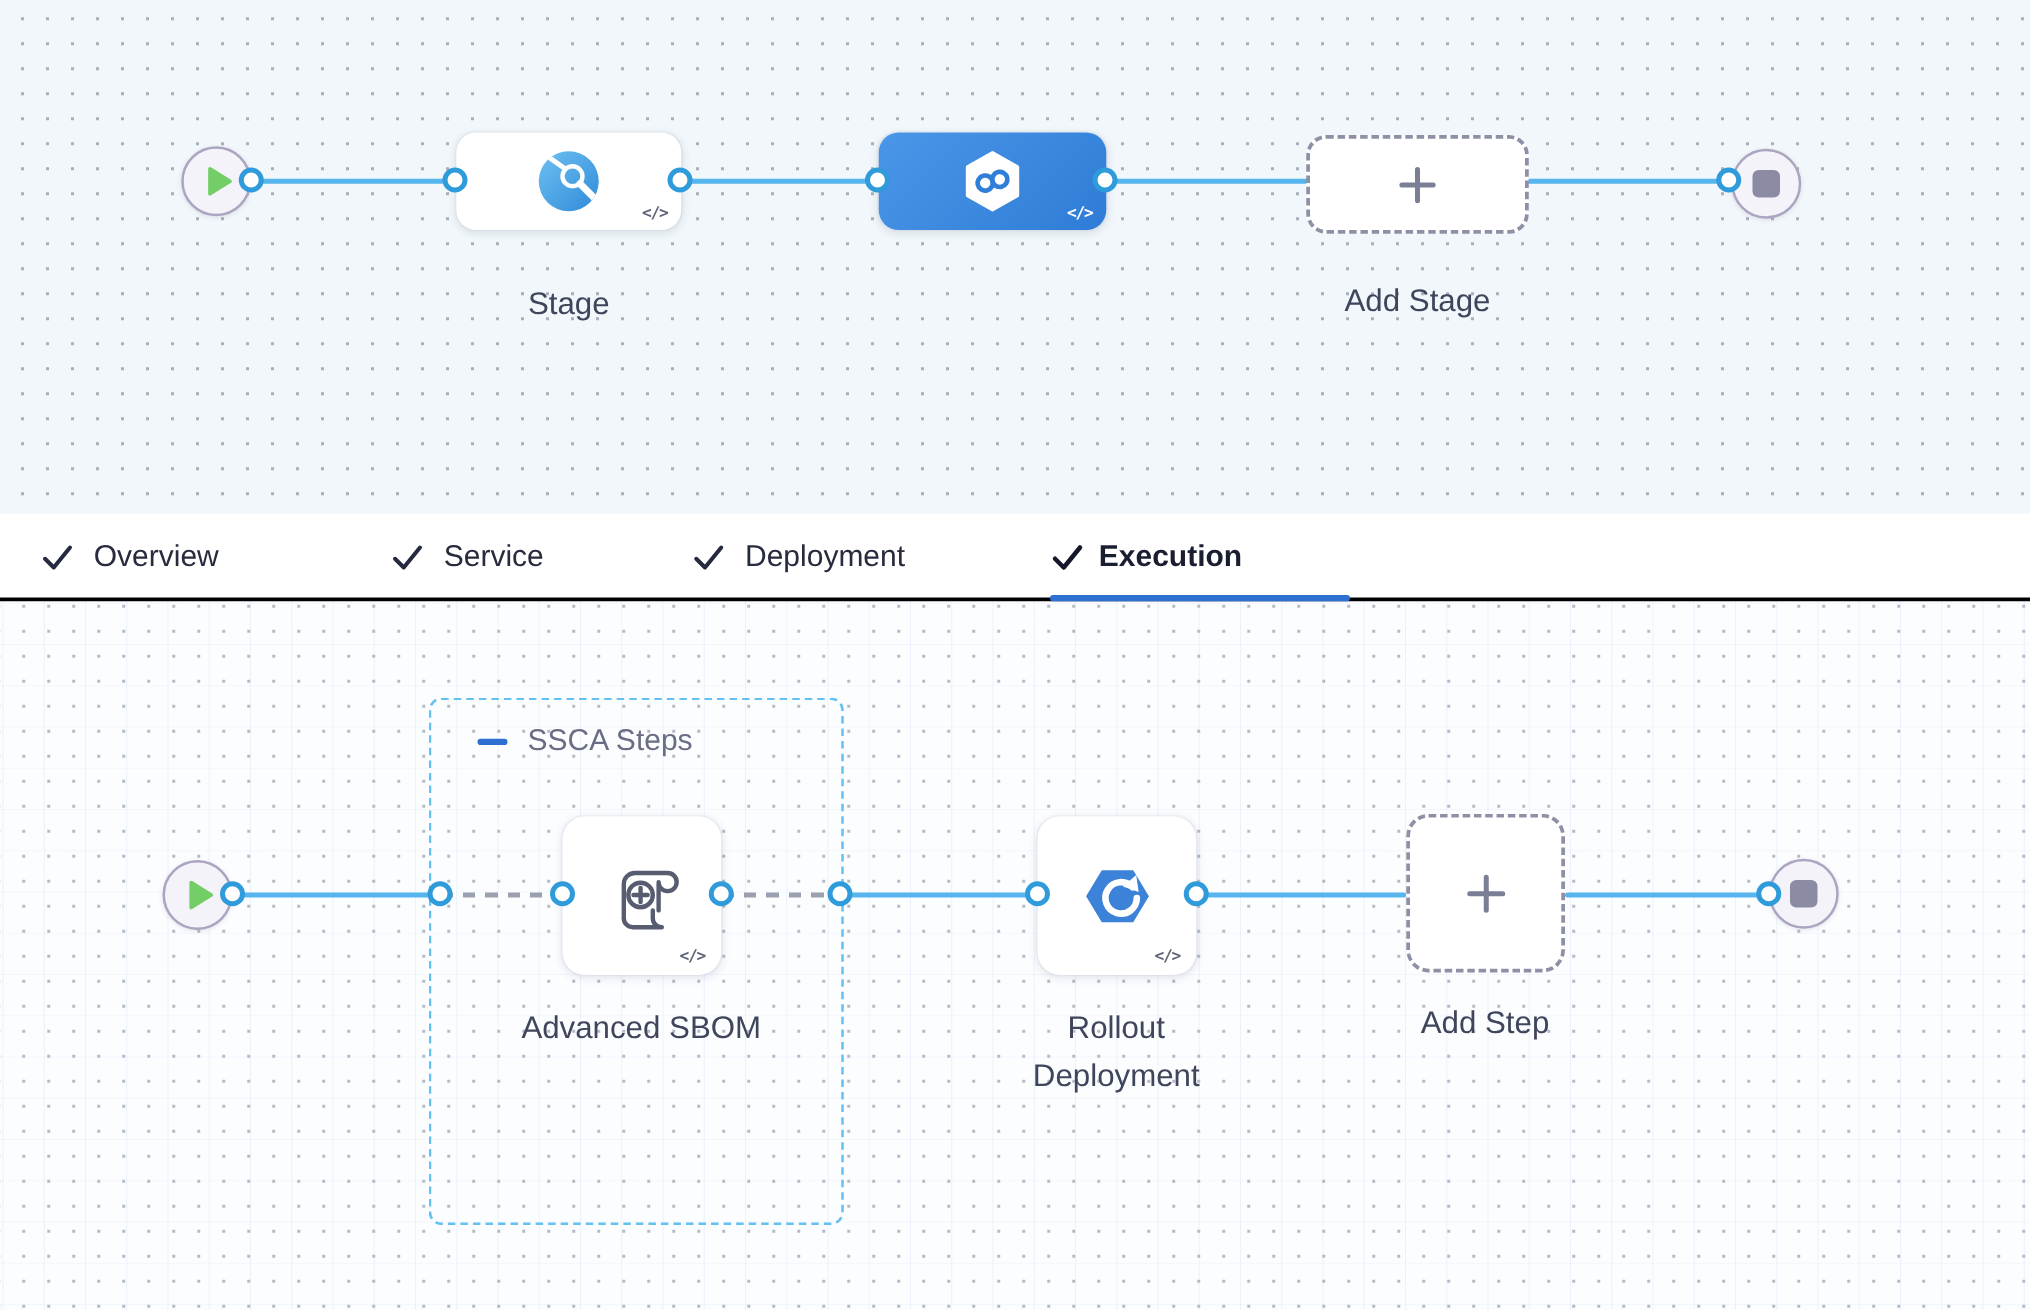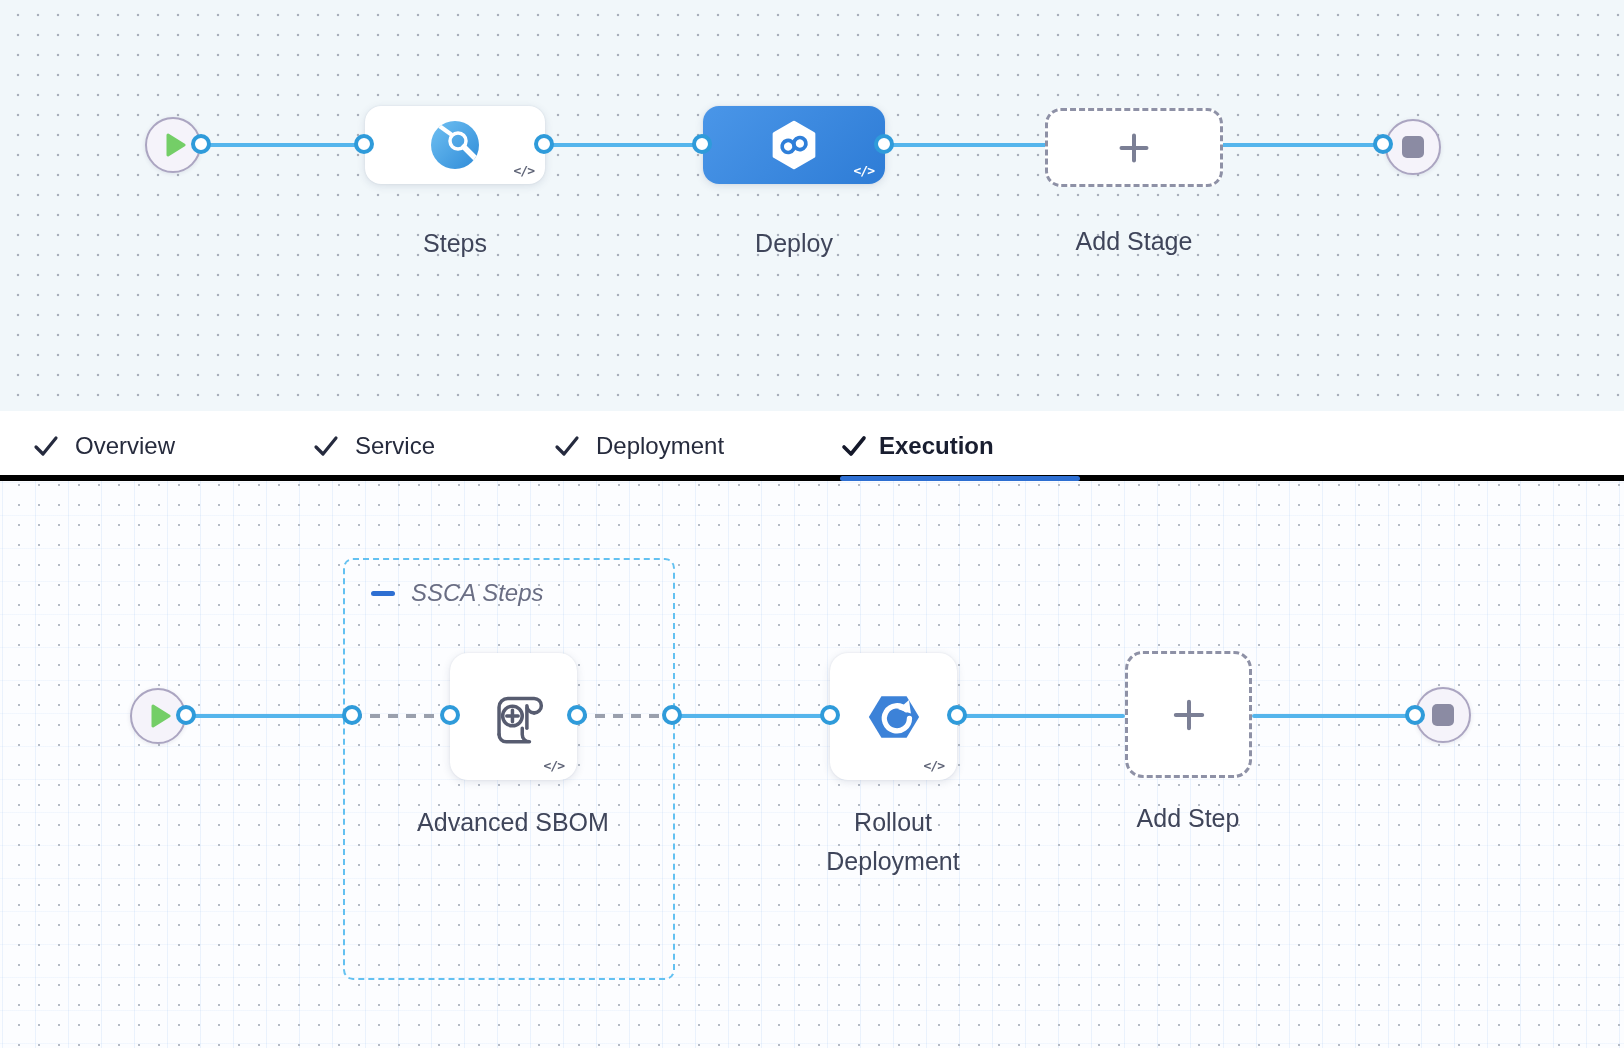--- a/index.html
+++ b/index.html
@@ -71,21 +71,21 @@
 
   
   .group-box { position:absolute; border:2px dashed #63c1f1; border-radius:10px; z-index:1; box-sizing:border-box; }
   .group-title { position:absolute; display:flex; align-items:center; gap:16px; z-index:2; }
   .minus-bar { width:24px; height:5px; border-radius:3px; background:#2e6fd2; }
   .group-label { font-size:24px; color:#6a6e84; }
 
   
   .tab-bar {
     position:absolute; left:0; top:411px; width:1624px; height:70px;
-    background:#ffffff; border-bottom:6px solid #000000; box-sizing:border-box; z-index:6;
+    background:#ffffff; border-bottom:3px solid #000000; box-sizing:border-box; z-index:6;
   }
   .tab { position:absolute; top:0; height:70px; display:flex; align-items:center; gap:16px; cursor:pointer; }
   .tab-label { font-size:24px; color:#262b3d; }
   .tab.active .tab-label { font-weight:bold; color:#191e30; }
   .tab-underline {
     position:absolute; left:840px; top:65px; width:240px; height:5px;
     border-radius:3px; background:#2e6fd2;
   }
 </style>
 </head>
@@ -116,33 +116,32 @@
       </defs>
       <circle cx="28" cy="28" r="24" fill="url(#gradci)"></circle>
       <g clip-path="url(#clipci)" stroke="#fff" fill="none">
         <line x1="11" y1="8" x2="25" y2="18" stroke-width="4"></line>
         <circle cx="31" cy="24" r="8" stroke-width="3.5"></circle>
         <line x1="37" y1="30" x2="49" y2="42" stroke-width="5.5" stroke-linecap="round"></line>
       </g>
     </svg>
     <span class="code-glyph">&lt;/&gt;</span>
   </div>
-  <div class="node-label" style="left:365px; width:180px; top:224px;">Steps</div>
+  <div class="node-label" style="left:365px; width:180px; top:224px;">Stage</div>
 
   <div class="stage-box selected" style="left:703px; top:106px; width:182px; height:78px;">
     <svg width="52" height="52" viewBox="0 0 56 56">
       <polygon points="28,4 49,16 49,40 28,52 7,40 7,16" fill="#ffffff" stroke="#ffffff" stroke-width="4" stroke-linejoin="round"></polygon>
       <g transform="rotate(-14 28 28)" stroke="#2f7fd9" stroke-width="4" fill="none">
         <circle cx="21.5" cy="28" r="6.5"></circle>
         <circle cx="34.5" cy="28" r="6.5"></circle>
       </g>
     </svg>
     <span class="code-glyph">&lt;/&gt;</span>
   </div>
-  <div class="node-label" style="left:703px; width:182px; top:224px;">Deploy</div>
 
   <div class="dashed-box" style="left:1045px; top:108px; width:178px; height:79px;">
     <svg width="36" height="36" viewBox="0 0 36 36">
       <path d="M18 5.5 V30.5 M5.5 18 H30.5" stroke="#7b7f95" stroke-width="4" stroke-linecap="round"></path>
     </svg>
   </div>
   <div class="node-label" style="left:1045px; width:178px; top:222px;">Add Stage</div>
 
   <div class="endcap" style="left:1385px; top:119px;">
     <div class="stop-square"></div>
@@ -186,21 +185,21 @@
     <span class="tab-label">Execution</span>
   </div>
 
 
   <div class="tab-underline"></div>
 </div>
 
 <div class="canvas-bottom">
 
   <div class="group-box" style="left:343px; top:77px; width:332px; height:422px;"></div>
-  <div class="group-title" style="left:371px; top:98px;font-style:italic;">
+  <div class="group-title" style="left:382px; top:98px;">
     <div class="minus-bar"></div>
     <span class="group-label">SSCA Steps</span>
   </div>
 
   <div class="line" style="left:186px;  top:233px; width:166px;"></div>
   <div class="line gray" style="left:352px;  top:233px; width:98px;"></div>
   <div class="line gray" style="left:577px;  top:233px; width:95px;"></div>
   <div class="line" style="left:672px;  top:233px; width:158px;"></div>
   <div class="line" style="left:957px;  top:233px; width:168px;"></div>
   <div class="line" style="left:1252px; top:233px; width:163px;"></div>

